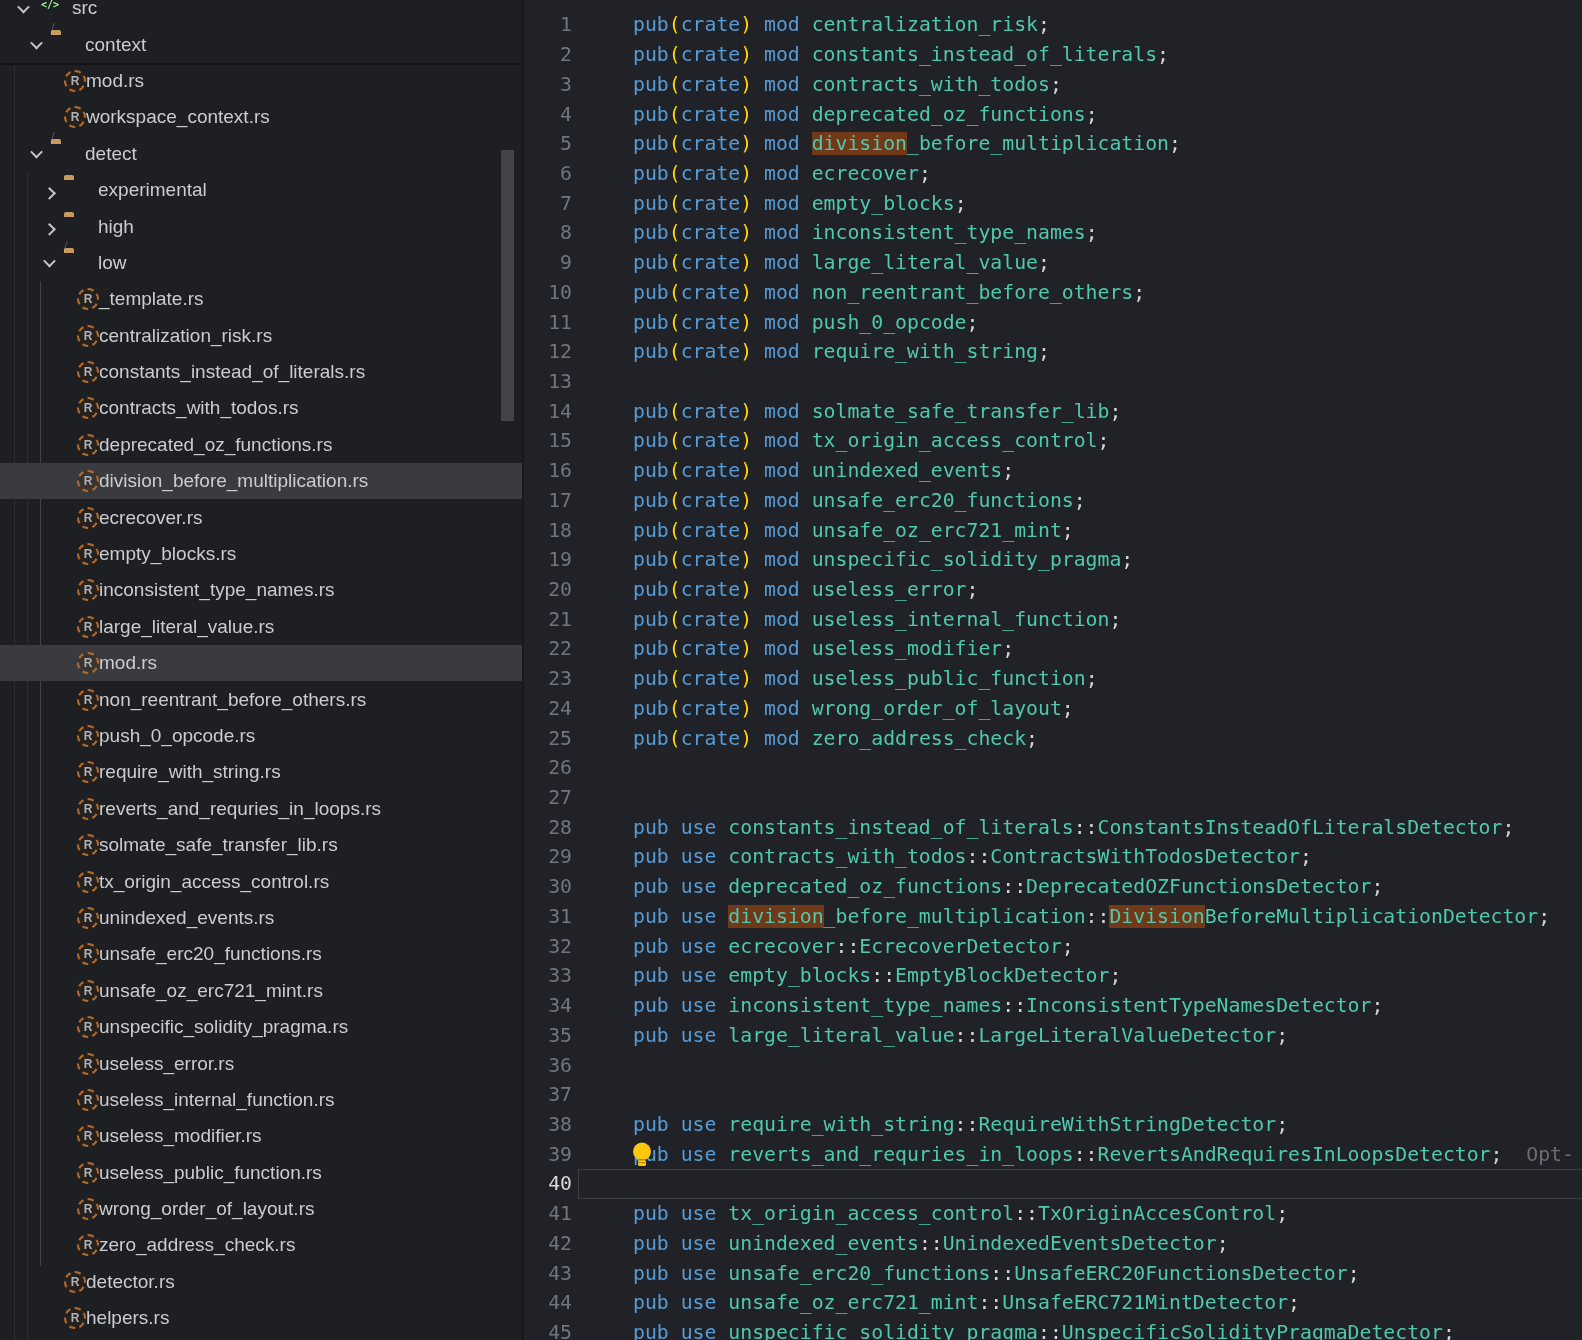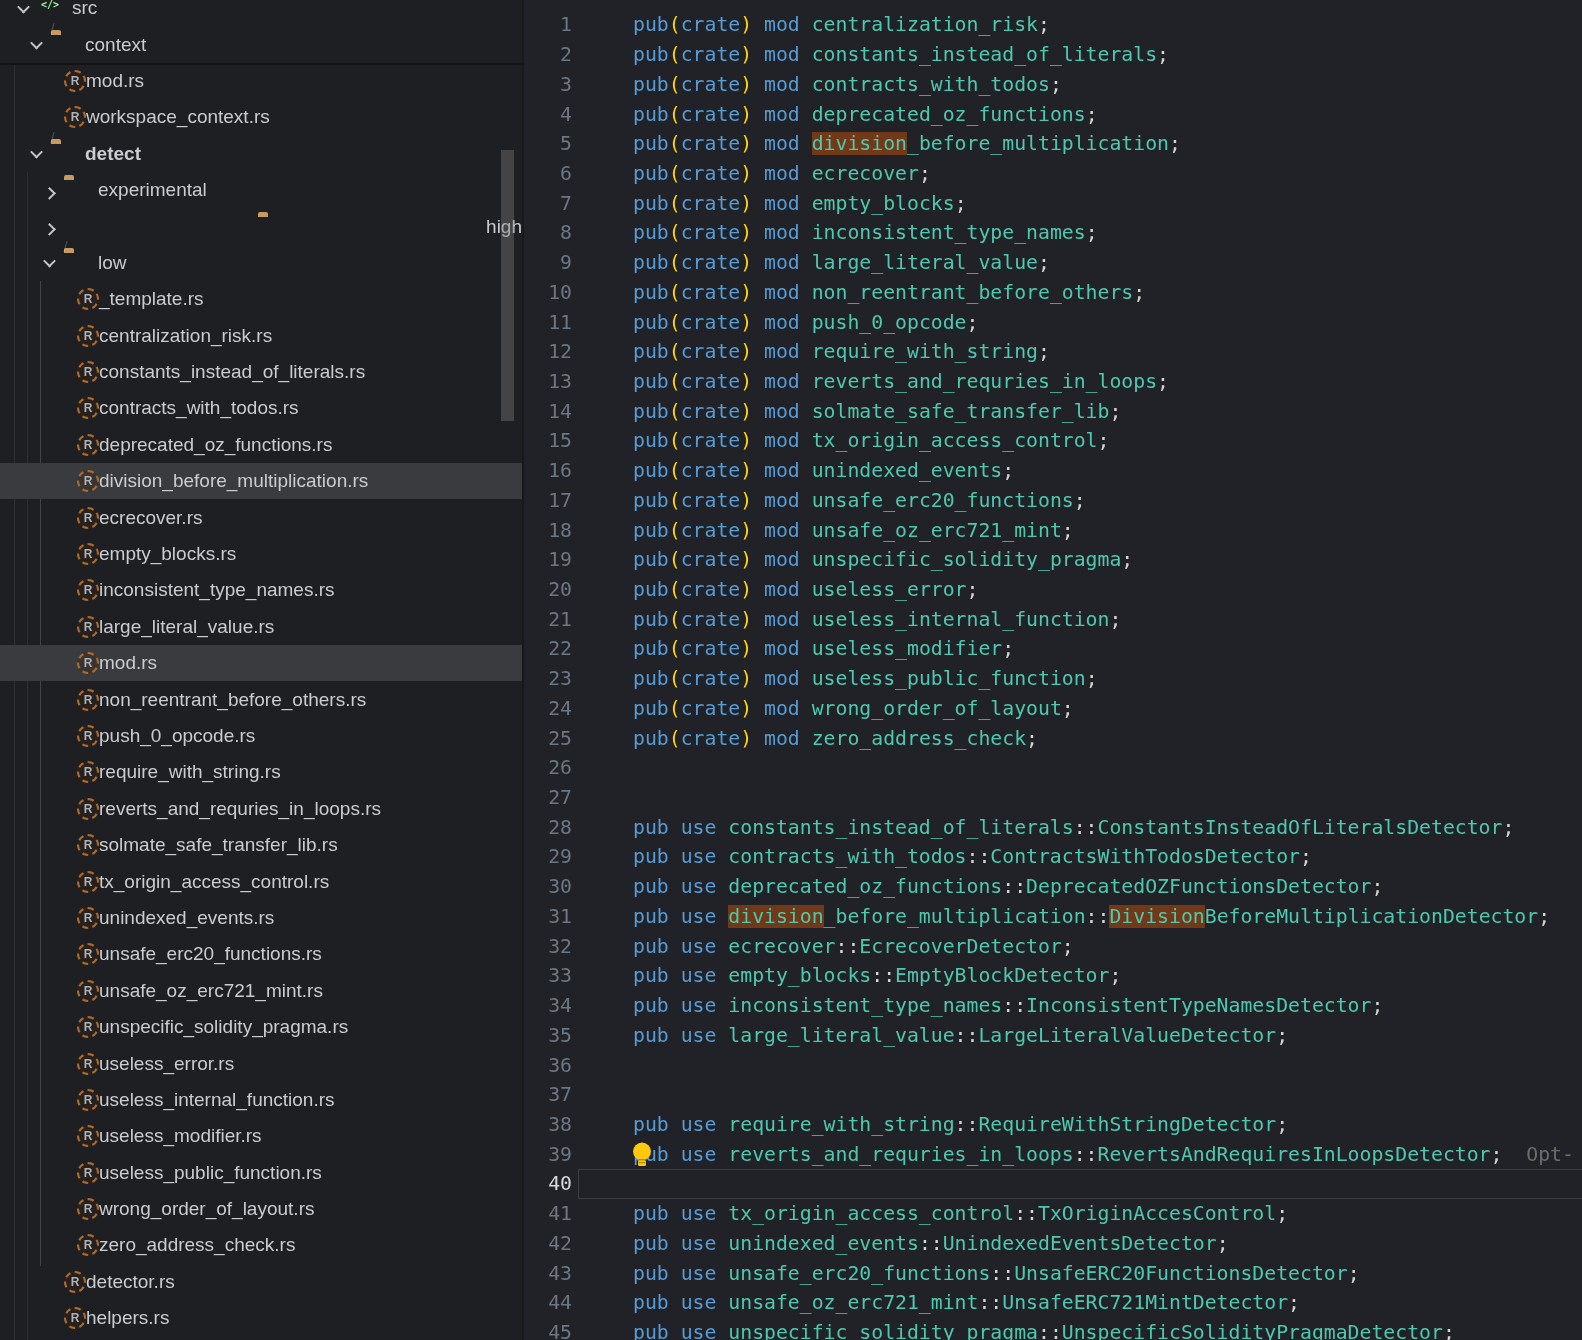--- a/index.html
+++ b/index.html
@@ -82,35 +82,35 @@
       <div class="row" style="padding-left: 34px;">
         <span class="twisty"></span>
         <span class="rusticon">R</span>
         <span>mod.rs</span>
       </div>
       <div class="row" style="padding-left: 34px;">
         <span class="twisty"></span>
         <span class="rusticon">R</span>
         <span>workspace_context.rs</span>
       </div>
-      <div class="row" style="padding-left: 21px; font-weight: bold;">
+      <div class="row" style="padding-left: 21px;">
         <span class="twisty">
           <span class="chev down"></span>
         </span>
         <span class="ficon"><span class="folder open"></span></span>
         <span>detect</span>
       </div>
       <div class="row" style="padding-left: 34px;">
         <span class="twisty">
           <span class="chev right"></span>
         </span>
         <span class="ficon"><span class="folder"></span></span>
         <span>experimental</span>
       </div>
-      <div class="row" style="padding-left: 34px; justify-content: space-between;">
+      <div class="row" style="padding-left: 34px;">
         <span class="twisty">
           <span class="chev right"></span>
         </span>
         <span class="ficon"><span class="folder"></span></span>
         <span>high</span>
       </div>
       <div class="row" style="padding-left: 34px;">
         <span class="twisty">
           <span class="chev down"></span>
         </span>
@@ -275,21 +275,21 @@
       <div class="cline"><span class="ln">3</span><span class="ctext"><span class="kw">pub</span><span class="gold">(</span><span class="kw">crate</span><span class="gold">)</span><span class="pl"> </span><span class="kw">mod</span><span class="pl"> </span><span class="id">contracts_with_todos</span><span class="op">;</span></span></div>
       <div class="cline"><span class="ln">4</span><span class="ctext"><span class="kw">pub</span><span class="gold">(</span><span class="kw">crate</span><span class="gold">)</span><span class="pl"> </span><span class="kw">mod</span><span class="pl"> </span><span class="id">deprecated_oz_functions</span><span class="op">;</span></span></div>
       <div class="cline"><span class="ln">5</span><span class="ctext"><span class="kw">pub</span><span class="gold">(</span><span class="kw">crate</span><span class="gold">)</span><span class="pl"> </span><span class="kw">mod</span><span class="pl"> </span><span class="id hl">division</span><span class="id">_before_multiplication</span><span class="op">;</span></span></div>
       <div class="cline"><span class="ln">6</span><span class="ctext"><span class="kw">pub</span><span class="gold">(</span><span class="kw">crate</span><span class="gold">)</span><span class="pl"> </span><span class="kw">mod</span><span class="pl"> </span><span class="id">ecrecover</span><span class="op">;</span></span></div>
       <div class="cline"><span class="ln">7</span><span class="ctext"><span class="kw">pub</span><span class="gold">(</span><span class="kw">crate</span><span class="gold">)</span><span class="pl"> </span><span class="kw">mod</span><span class="pl"> </span><span class="id">empty_blocks</span><span class="op">;</span></span></div>
       <div class="cline"><span class="ln">8</span><span class="ctext"><span class="kw">pub</span><span class="gold">(</span><span class="kw">crate</span><span class="gold">)</span><span class="pl"> </span><span class="kw">mod</span><span class="pl"> </span><span class="id">inconsistent_type_names</span><span class="op">;</span></span></div>
       <div class="cline"><span class="ln">9</span><span class="ctext"><span class="kw">pub</span><span class="gold">(</span><span class="kw">crate</span><span class="gold">)</span><span class="pl"> </span><span class="kw">mod</span><span class="pl"> </span><span class="id">large_literal_value</span><span class="op">;</span></span></div>
       <div class="cline"><span class="ln">10</span><span class="ctext"><span class="kw">pub</span><span class="gold">(</span><span class="kw">crate</span><span class="gold">)</span><span class="pl"> </span><span class="kw">mod</span><span class="pl"> </span><span class="id">non_reentrant_before_others</span><span class="op">;</span></span></div>
       <div class="cline"><span class="ln">11</span><span class="ctext"><span class="kw">pub</span><span class="gold">(</span><span class="kw">crate</span><span class="gold">)</span><span class="pl"> </span><span class="kw">mod</span><span class="pl"> </span><span class="id">push_0_opcode</span><span class="op">;</span></span></div>
       <div class="cline"><span class="ln">12</span><span class="ctext"><span class="kw">pub</span><span class="gold">(</span><span class="kw">crate</span><span class="gold">)</span><span class="pl"> </span><span class="kw">mod</span><span class="pl"> </span><span class="id">require_with_string</span><span class="op">;</span></span></div>
-      <div class="cline"><span class="ln">13</span><span class="ctext"><span class="kw">pub</span><span class="gold">(</span><span class="kw">crate</span><span class="gold">)</span><span class="pl"> </span><span class="kw">mod</span><span class="pl"> </span><span class="id">reverts_and_requries_in_loops</span><span class="op">;</span></span></div>
+      <div class="cline"><span class="ln">13</span></div>
       <div class="cline"><span class="ln">14</span><span class="ctext"><span class="kw">pub</span><span class="gold">(</span><span class="kw">crate</span><span class="gold">)</span><span class="pl"> </span><span class="kw">mod</span><span class="pl"> </span><span class="id">solmate_safe_transfer_lib</span><span class="op">;</span></span></div>
       <div class="cline"><span class="ln">15</span><span class="ctext"><span class="kw">pub</span><span class="gold">(</span><span class="kw">crate</span><span class="gold">)</span><span class="pl"> </span><span class="kw">mod</span><span class="pl"> </span><span class="id">tx_origin_access_control</span><span class="op">;</span></span></div>
       <div class="cline"><span class="ln">16</span><span class="ctext"><span class="kw">pub</span><span class="gold">(</span><span class="kw">crate</span><span class="gold">)</span><span class="pl"> </span><span class="kw">mod</span><span class="pl"> </span><span class="id">unindexed_events</span><span class="op">;</span></span></div>
       <div class="cline"><span class="ln">17</span><span class="ctext"><span class="kw">pub</span><span class="gold">(</span><span class="kw">crate</span><span class="gold">)</span><span class="pl"> </span><span class="kw">mod</span><span class="pl"> </span><span class="id">unsafe_erc20_functions</span><span class="op">;</span></span></div>
       <div class="cline"><span class="ln">18</span><span class="ctext"><span class="kw">pub</span><span class="gold">(</span><span class="kw">crate</span><span class="gold">)</span><span class="pl"> </span><span class="kw">mod</span><span class="pl"> </span><span class="id">unsafe_oz_erc721_mint</span><span class="op">;</span></span></div>
       <div class="cline"><span class="ln">19</span><span class="ctext"><span class="kw">pub</span><span class="gold">(</span><span class="kw">crate</span><span class="gold">)</span><span class="pl"> </span><span class="kw">mod</span><span class="pl"> </span><span class="id">unspecific_solidity_pragma</span><span class="op">;</span></span></div>
       <div class="cline"><span class="ln">20</span><span class="ctext"><span class="kw">pub</span><span class="gold">(</span><span class="kw">crate</span><span class="gold">)</span><span class="pl"> </span><span class="kw">mod</span><span class="pl"> </span><span class="id">useless_error</span><span class="op">;</span></span></div>
       <div class="cline"><span class="ln">21</span><span class="ctext"><span class="kw">pub</span><span class="gold">(</span><span class="kw">crate</span><span class="gold">)</span><span class="pl"> </span><span class="kw">mod</span><span class="pl"> </span><span class="id">useless_internal_function</span><span class="op">;</span></span></div>
       <div class="cline"><span class="ln">22</span><span class="ctext"><span class="kw">pub</span><span class="gold">(</span><span class="kw">crate</span><span class="gold">)</span><span class="pl"> </span><span class="kw">mod</span><span class="pl"> </span><span class="id">useless_modifier</span><span class="op">;</span></span></div>
       <div class="cline"><span class="ln">23</span><span class="ctext"><span class="kw">pub</span><span class="gold">(</span><span class="kw">crate</span><span class="gold">)</span><span class="pl"> </span><span class="kw">mod</span><span class="pl"> </span><span class="id">useless_public_function</span><span class="op">;</span></span></div>

